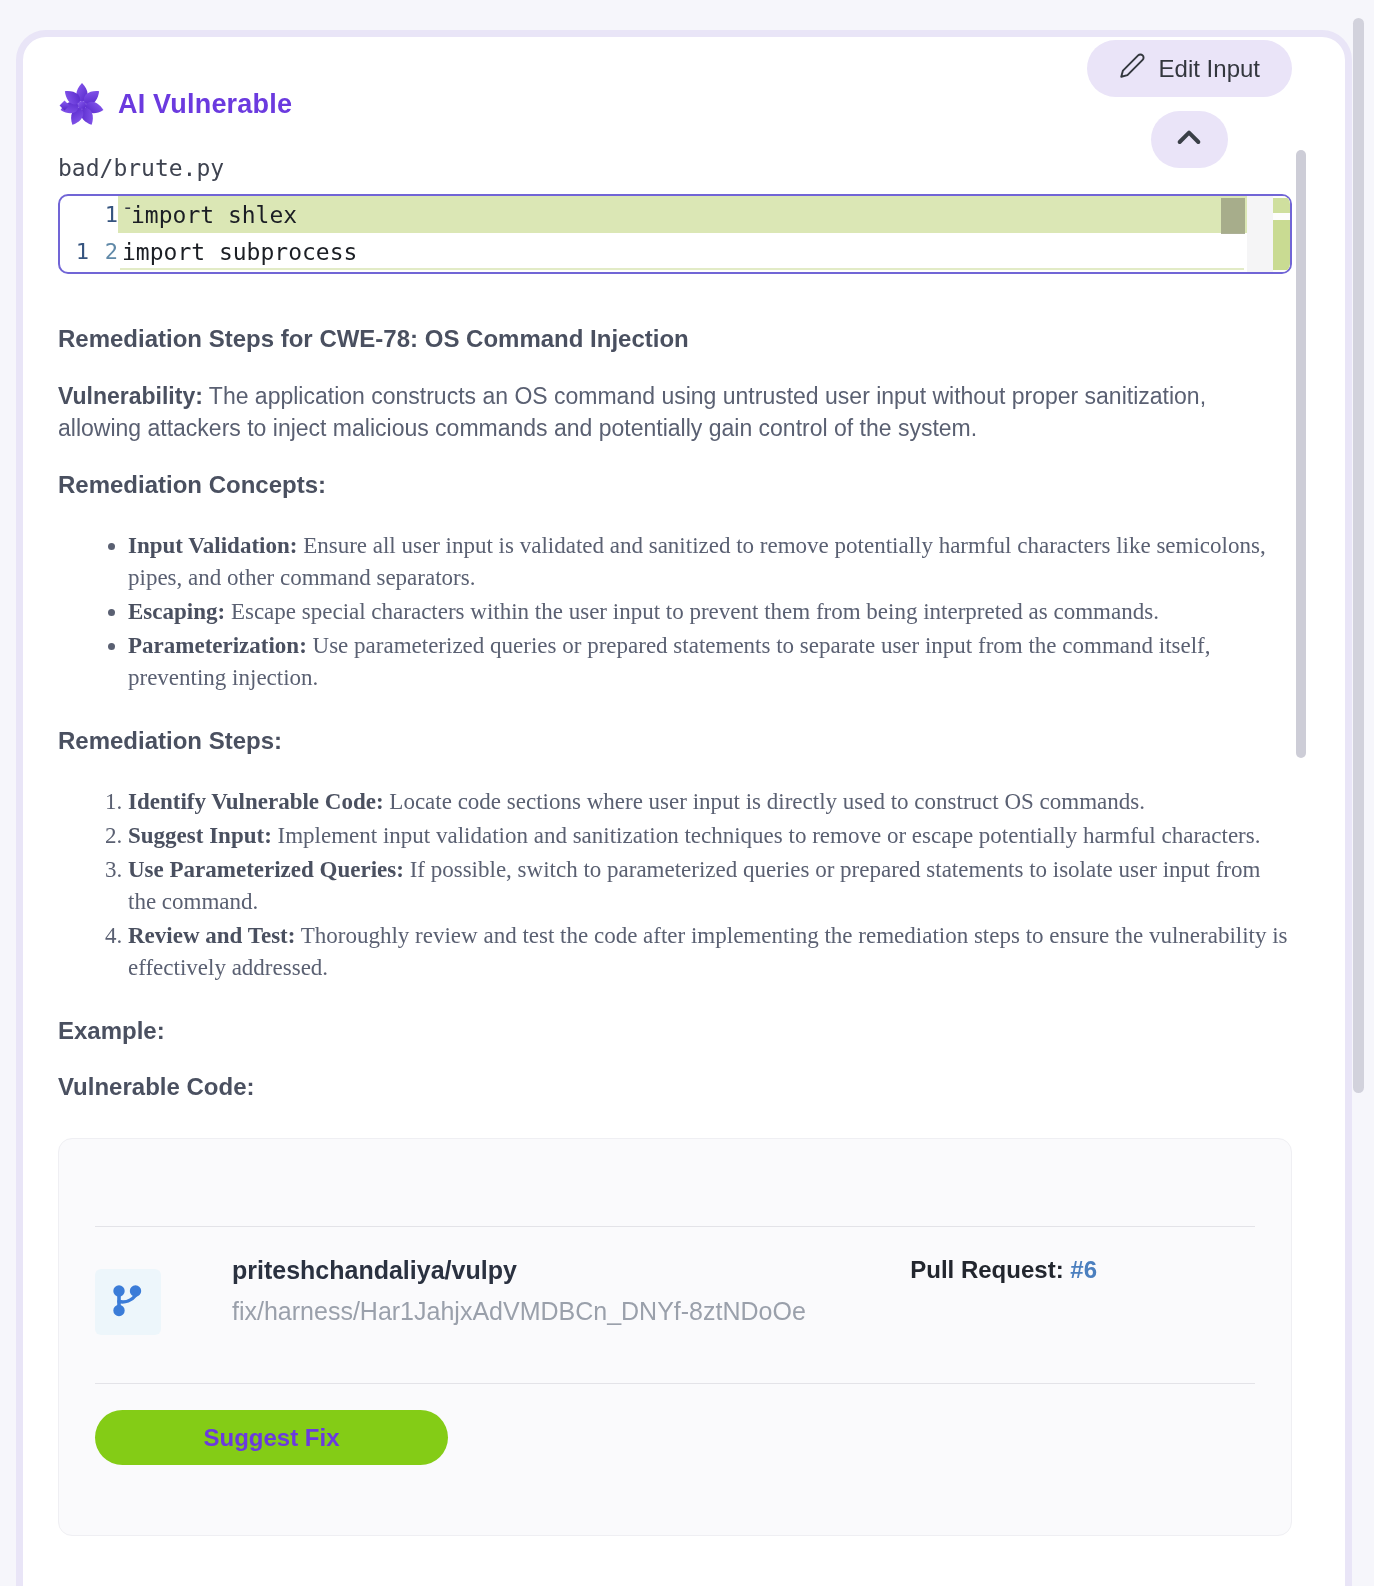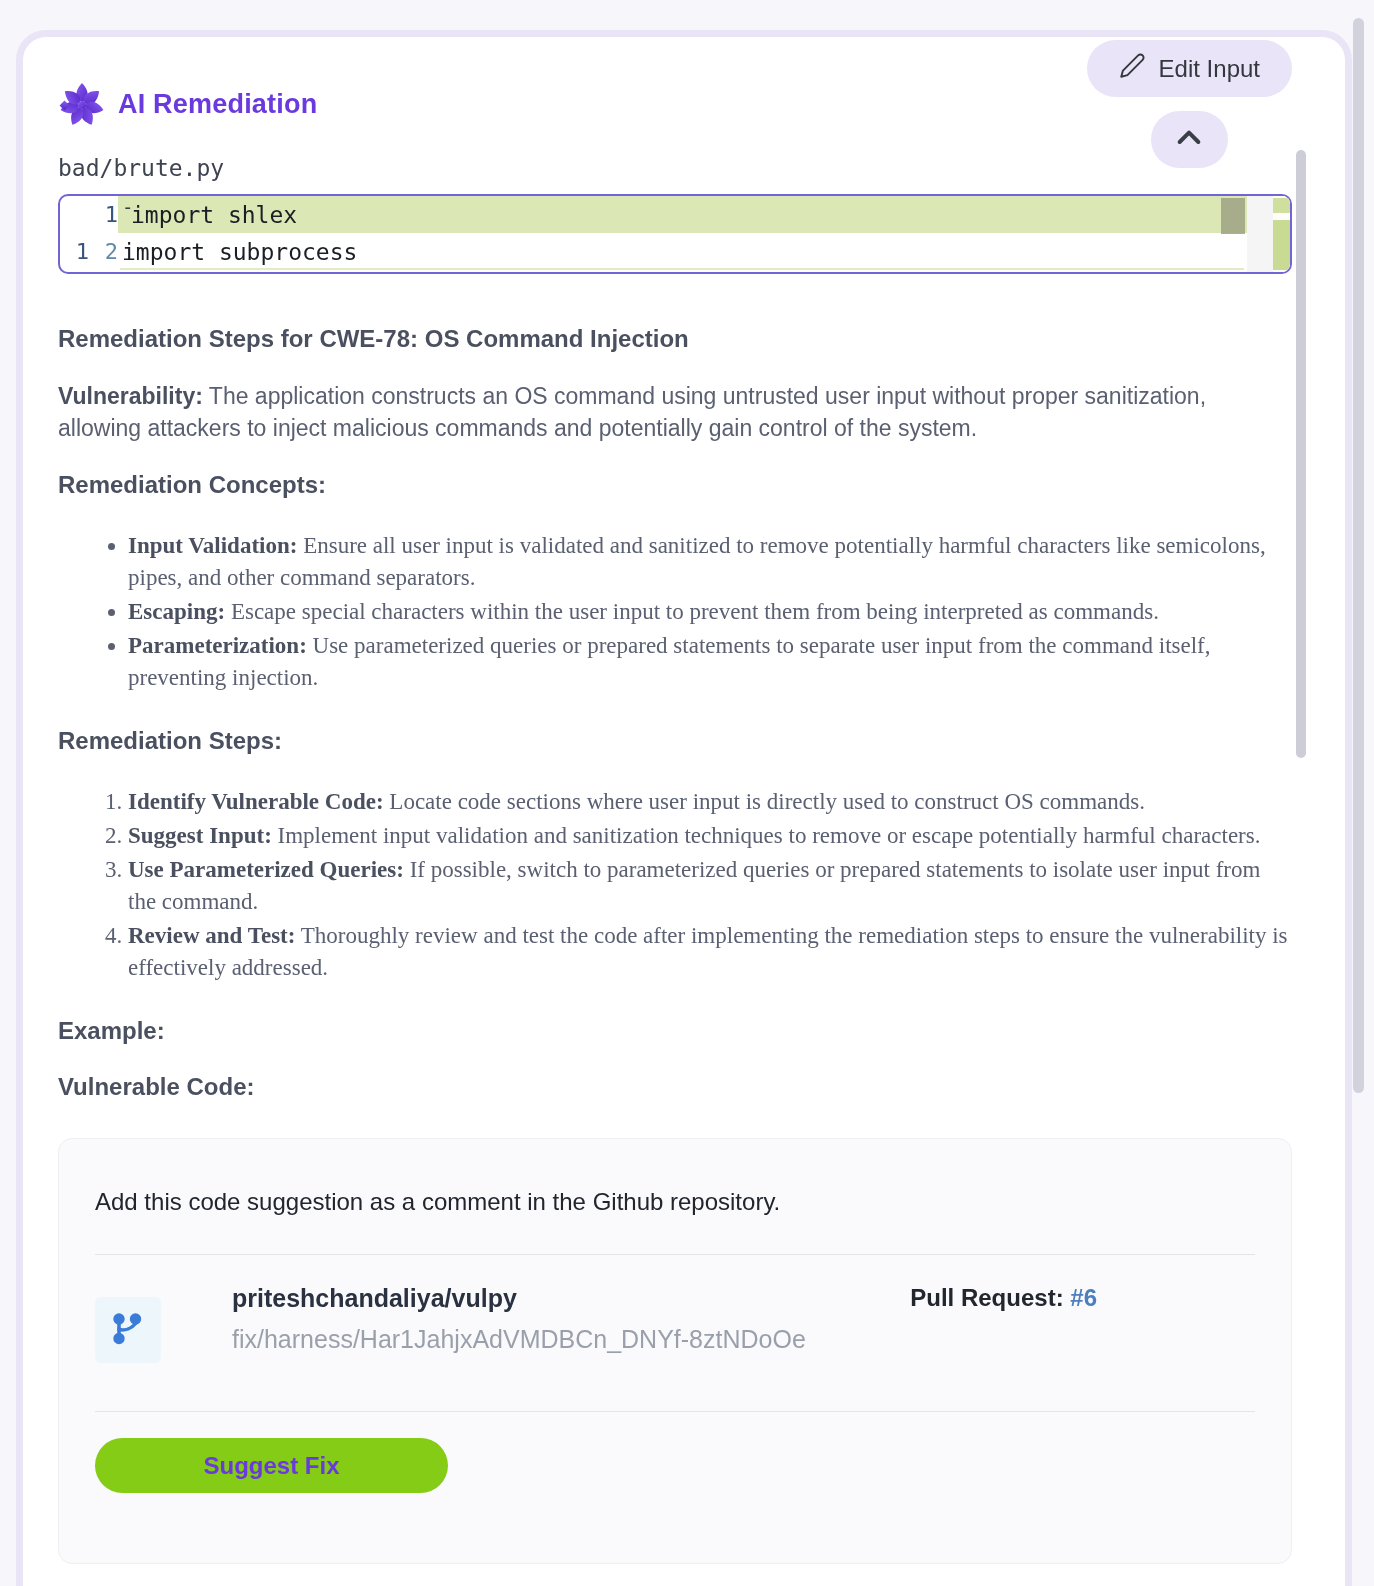--- a/index.html
+++ b/index.html
@@ -140,21 +140,21 @@
                 <path d="M0,-22 C7,-15 8,-6 0,-3 C-8,-6 -7,-15 0,-22 Z"></path>
               </g>
             <g transform="rotate(309)">
                 <path d="M0,-22 C7,-15 8,-6 0,-3 C-8,-6 -7,-15 0,-22 Z"></path>
               </g>
             <circle r="4" fill="url(#lg)"></circle>
             <rect x="-21" y="-3" width="7" height="7" transform="rotate(45 -17.5 0.5)"></rect>
           </g>
         </svg>
       </span>
-      <span class="title">AI Remediation</span>
+      <span class="title">AI Vulnerable</span>
       <div class="header-actions">
         <button class="edit-btn">
           <span>
             <svg width="27" height="27" viewBox="0 0 24 24" fill="none" stroke="#33373E" stroke-width="1.7" stroke-linecap="round" stroke-linejoin="round">
               <path d="M17 3a2.828 2.828 0 1 1 4 4L7.5 20.5 2 22l1.5-5.5L17 3z"></path>
             </svg>
           </span>
           <span>Edit Input</span>
         </button>
         <button class="collapse-btn">
@@ -206,21 +206,20 @@
       <li><b>Identify Vulnerable Code:</b> <span>Locate code sections where user input is directly used to construct OS commands.</span></li>
       <li><b>Suggest Input:</b> <span>Implement input validation and sanitization techniques to remove or escape potentially harmful characters.</span></li>
       <li><b>Use Parameterized Queries:</b> <span>If possible, switch to parameterized queries or prepared statements to isolate user input from the command.</span></li>
       <li><b>Review and Test:</b> <span>Thoroughly review and test the code after implementing the remediation steps to ensure the vulnerability is effectively addressed.</span></li>
     </ol>
 
     <h3 class="section-heading mt-md">Example:</h3>
     <h3 class="section-heading mt-sm">Vulnerable Code:</h3>
 
     <div class="card">
-      <div class="card-instruction">Add this code suggestion as a comment in the Github repository.</div>
       <hr class="card-divider">
       <div class="repo-row">
         <div class="repo-icon-box">
           <span>
             <svg width="36" height="36" viewBox="0 0 24 24" fill="none" stroke="#3B7CD8" stroke-width="2.4" stroke-linecap="round" stroke-linejoin="round">
               <line x1="6" y1="9" x2="6" y2="16"></line>
               <circle cx="6" cy="6" r="2.6" fill="#3B7CD8"></circle>
               <circle cx="17" cy="6" r="2.6" fill="#3B7CD8"></circle>
               <circle cx="6" cy="19" r="2.6" fill="#3B7CD8"></circle>
               <path d="M17 9a11 11 0 0 1-11 4"></path>

